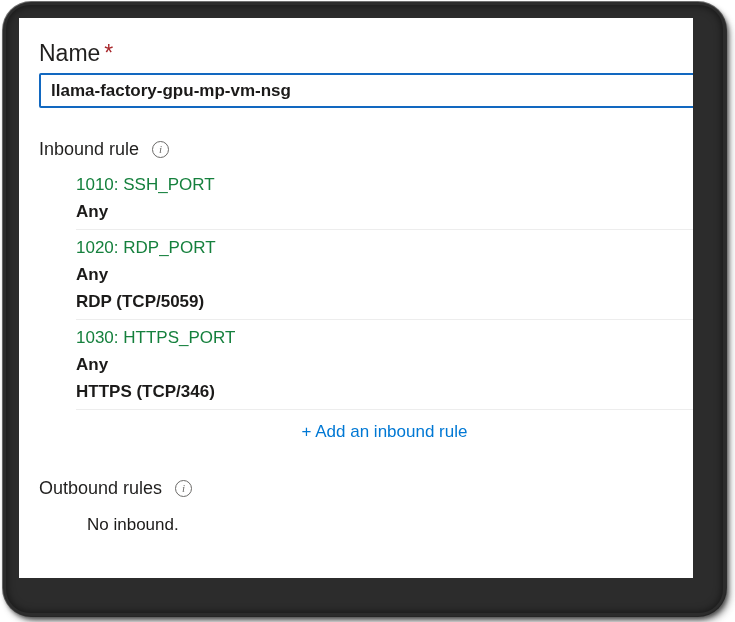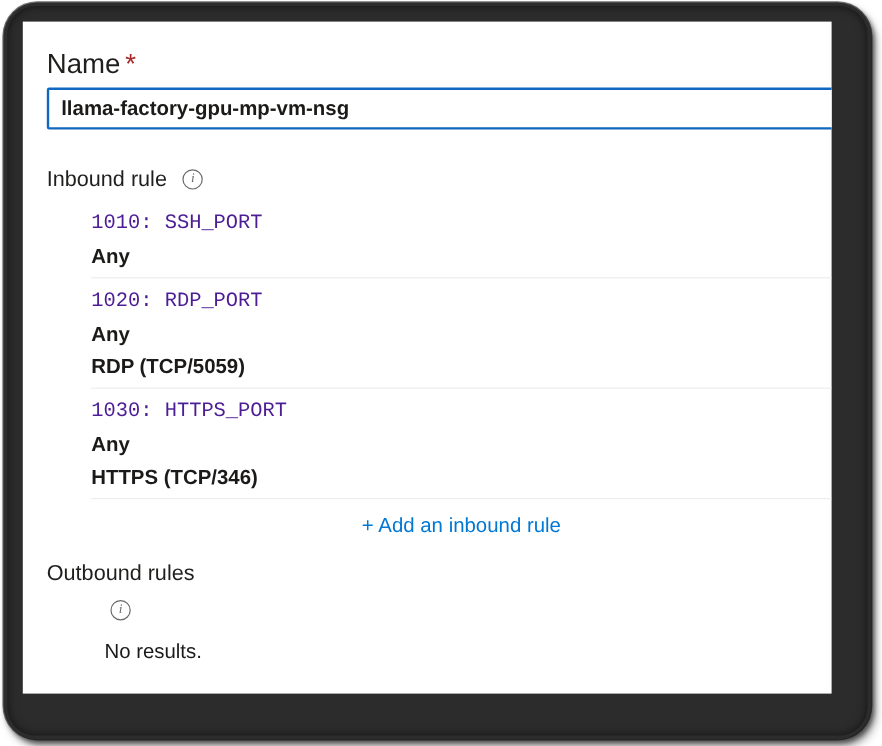--- a/index.html
+++ b/index.html
@@ -80,22 +80,21 @@
   .section-header {
     display: inline-flex;
     align-items: center;
     gap: 13px;
     margin-top: 31px;
     font-size: 18px;
     line-height: 20px;
     color: #201f1e;
   }
   .section-header.outbound {
-    margin-top: 10px;
-    flex-direction: column;
+    margin-top: 27px;
   }
   .info-icon {
     display: inline-flex;
     align-items: center;
     justify-content: center;
     width: 15px;
     height: 15px;
     border: 1.5px solid #6b6a68;
     border-radius: 50%;
     font-size: 11px;
@@ -108,25 +107,24 @@
   }
   .rules-list {
     margin: 7px 0 0 37px;
   }
   .rule-row {
     padding: 4px 0;
     border-bottom: 1px solid #ededed;
     line-height: 27px;
   }
   .rule-link {
-    color: #4c1d95;
+    color: #15803d;
     text-decoration: none;
     cursor: pointer;
     display: inline-block;
-    font-family: Liberation Mono, monospace;
   }
   .rule-line {
     color: #1b1a19;
     font-weight: bold;
   }
   .add-rule-row {
     padding: 8px 0 6px 0;
     line-height: 27px;
     text-align: center;
   }
@@ -182,16 +180,16 @@
       <div class="add-rule-row">
         <a class="add-rule-link" href="#">+ Add an inbound rule</a>
       </div>
     </div>
 
     <div class="section-header outbound">
       <span>Outbound rules</span>
       <span class="info-icon">i</span>
     </div>
 
-    <div class="no-results">No results.</div>
+    <div class="no-results">No inbound.</div>
 
   </div>
 </div>
 
 </body></html>

